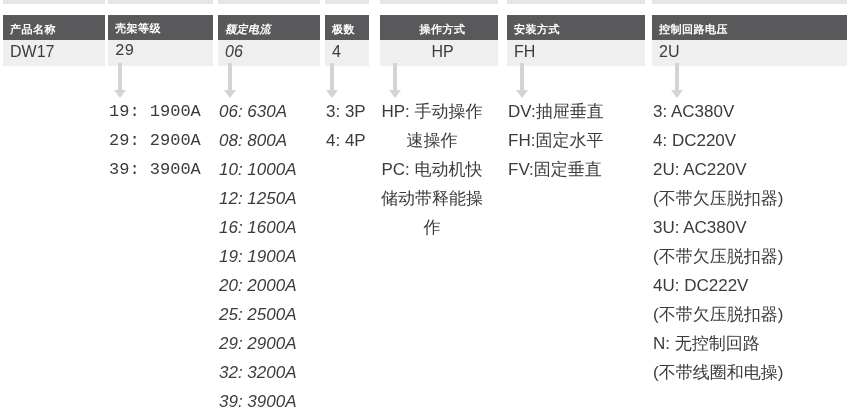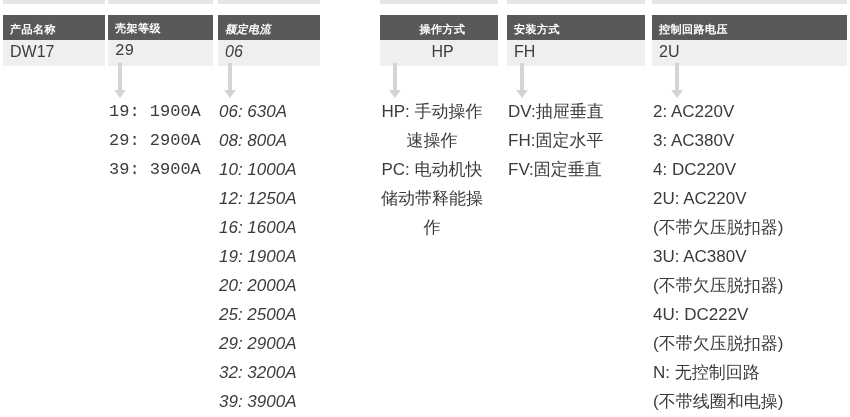--- a/index.html
+++ b/index.html
@@ -87,20 +87,33 @@
         <div class="opt-line">16: 1600A</div>
         <div class="opt-line">19: 1900A</div>
         <div class="opt-line">20: 2000A</div>
         <div class="opt-line">25: 2500A</div>
         <div class="opt-line">29: 2900A</div>
         <div class="opt-line">32: 3200A</div>
         <div class="opt-line">39: 3900A</div>
       </div>
   </div>
 
+  <div class="col" style="left:325px;width:44px;">
+    <div class="strip"></div>
+    <div class="hdr">极数</div>
+    <div class="val">4</div>
+    <div class="arrow" style="left:1px;">
+      <div class="arrow-bar"></div>
+        <div class="arrow-head"></div>
+    </div>
+    <div class="opts">
+        <div class="opt-line">3: 3P</div>
+        <div class="opt-line">4: 4P</div>
+      </div>
+  </div>
 
   <div class="col" style="left:380px;width:118px;text-align:center;">
     <div class="strip"></div>
     <div class="hdr">操作方式</div>
     <div class="val">HP</div>
     <div class="arrow" style="left:9px;">
       <div class="arrow-bar"></div>
         <div class="arrow-head"></div>
     </div>
     <div class="opts">
@@ -129,21 +142,20 @@
 
   <div class="col" style="left:652px;width:195px;">
     <div class="strip"></div>
     <div class="hdr">控制回路电压</div>
     <div class="val">2U</div>
     <div class="arrow" style="left:19px;">
       <div class="arrow-bar"></div>
         <div class="arrow-head"></div>
     </div>
     <div class="opts">
-        <div class="opt-line">2: AC220V</div>
         <div class="opt-line">3: AC380V</div>
         <div class="opt-line">4: DC220V</div>
         <div class="opt-line">2U: AC220V</div>
         <div class="opt-line">(不带欠压脱扣器)</div>
         <div class="opt-line">3U: AC380V</div>
         <div class="opt-line">(不带欠压脱扣器)</div>
         <div class="opt-line">4U: DC222V</div>
         <div class="opt-line">(不带欠压脱扣器)</div>
         <div class="opt-line">N: 无控制回路</div>
         <div class="opt-line">(不带线圈和电操)</div>

